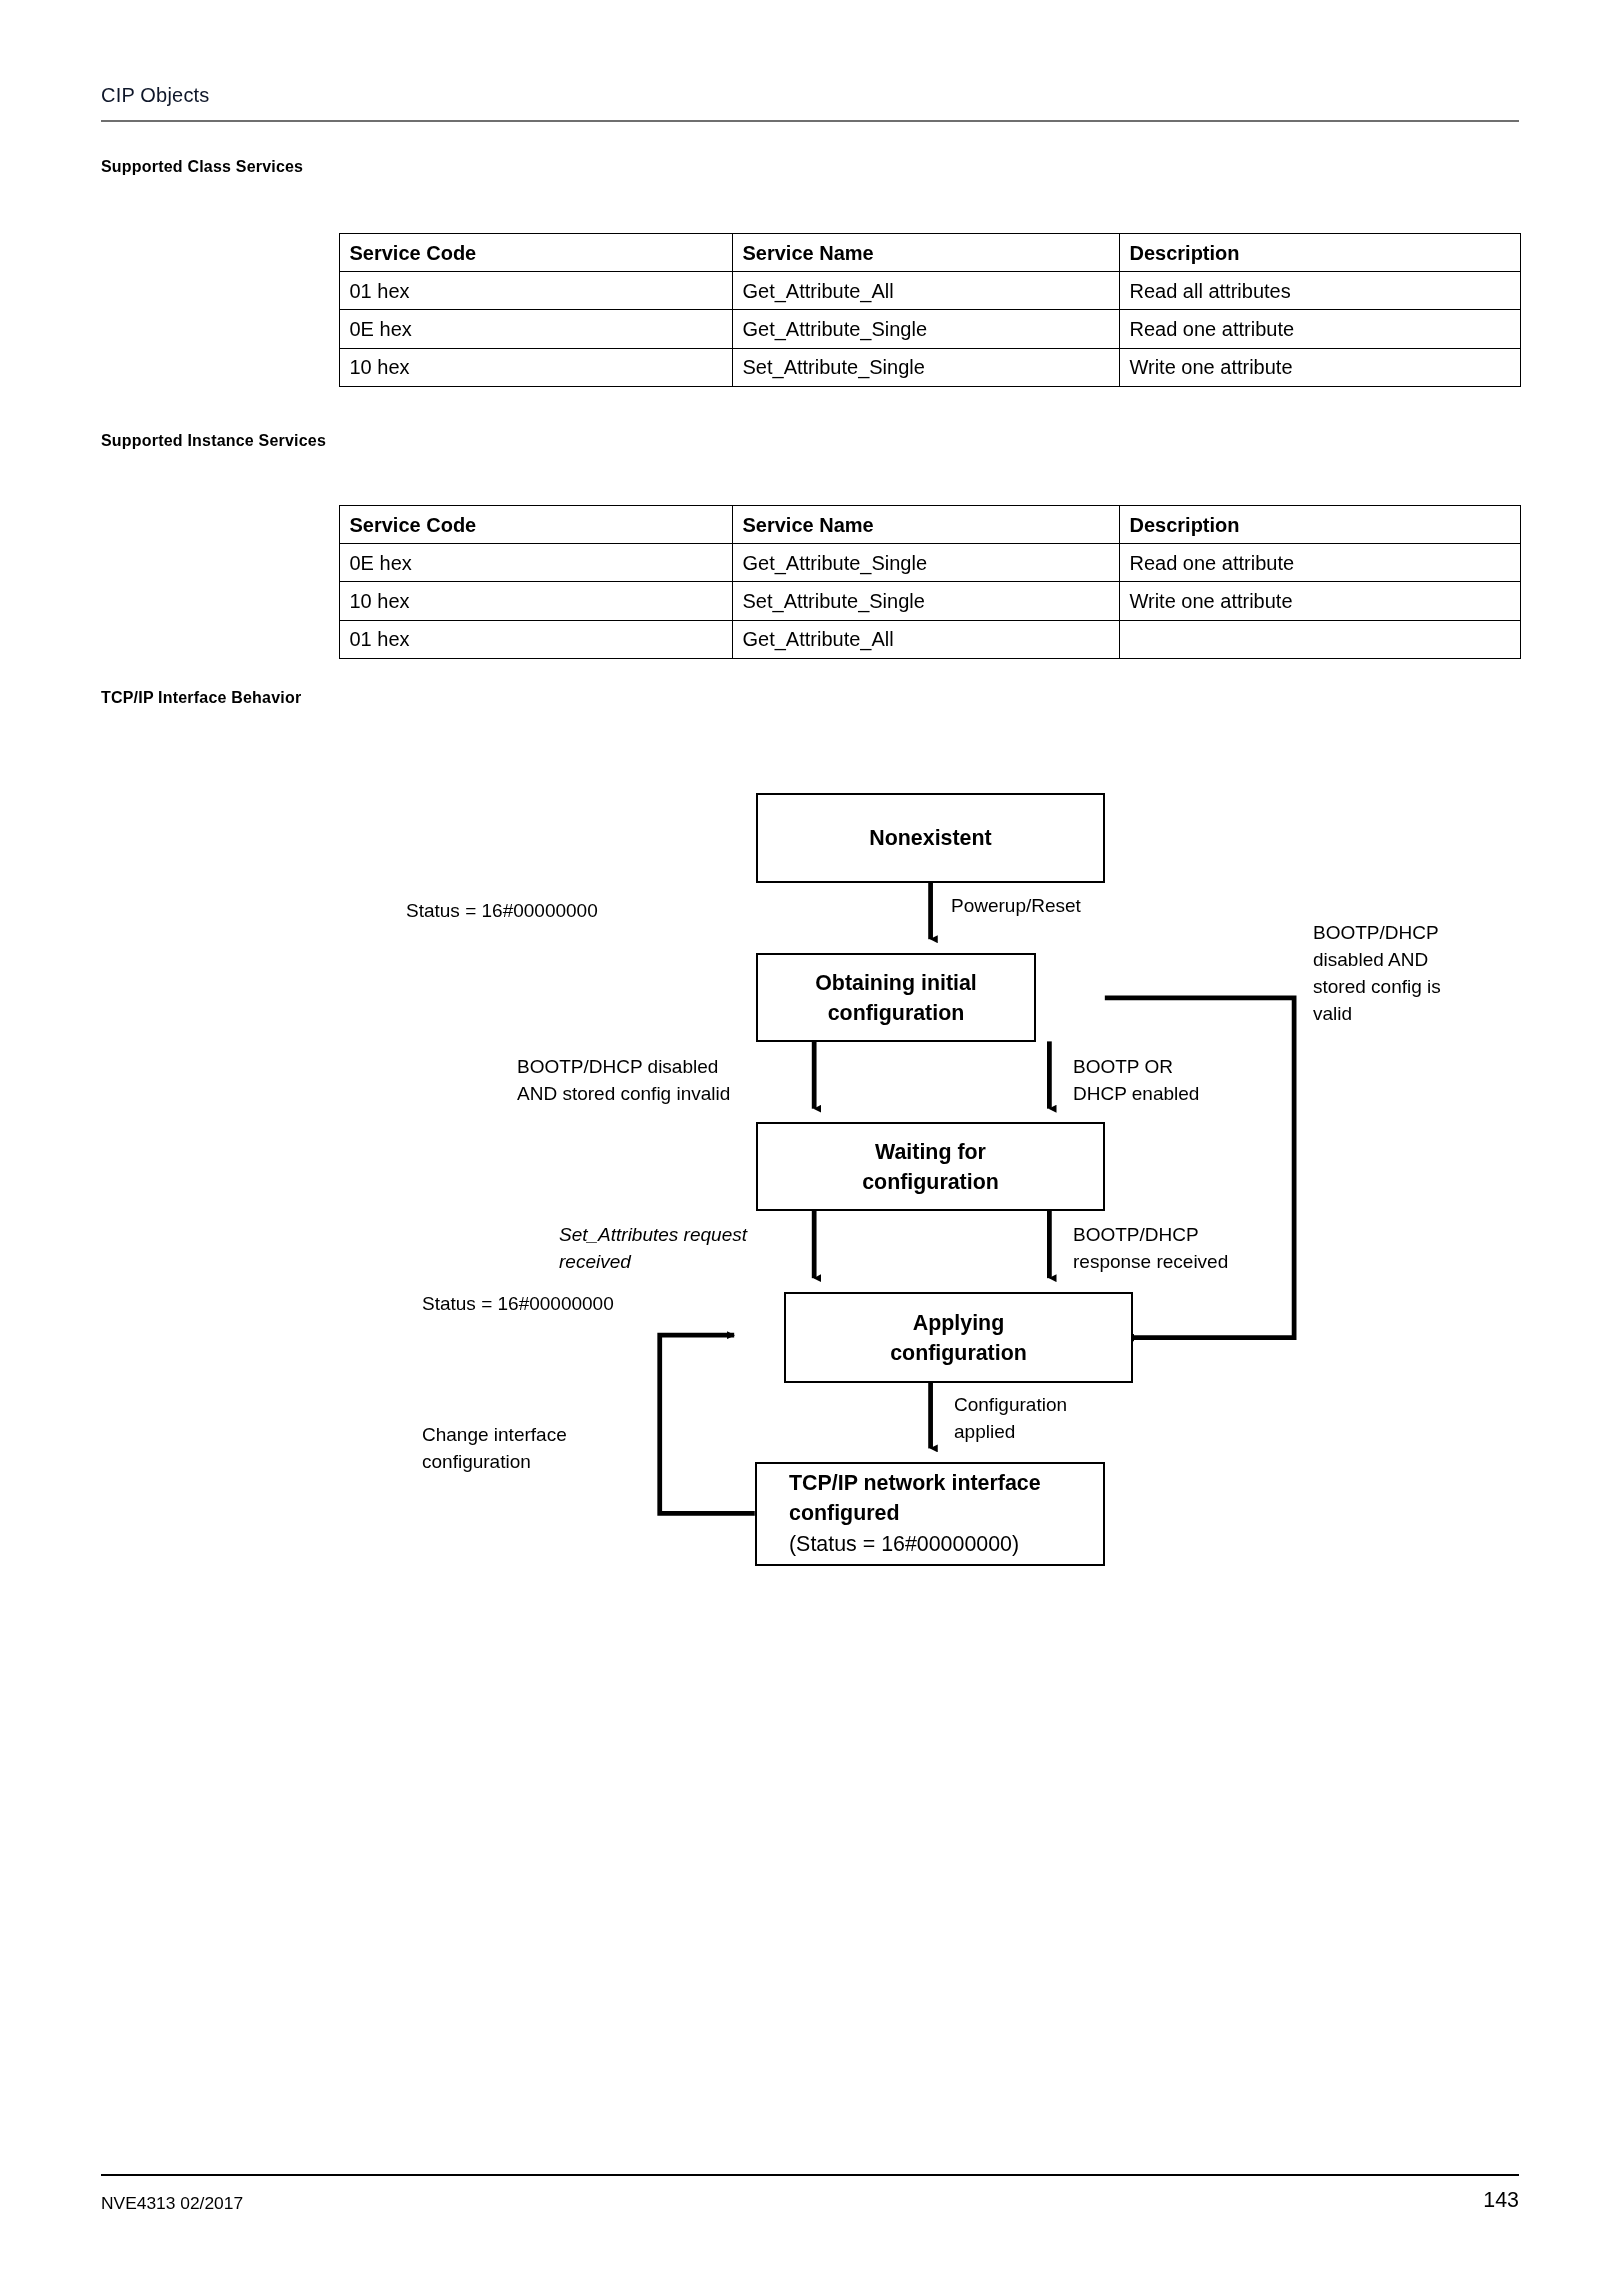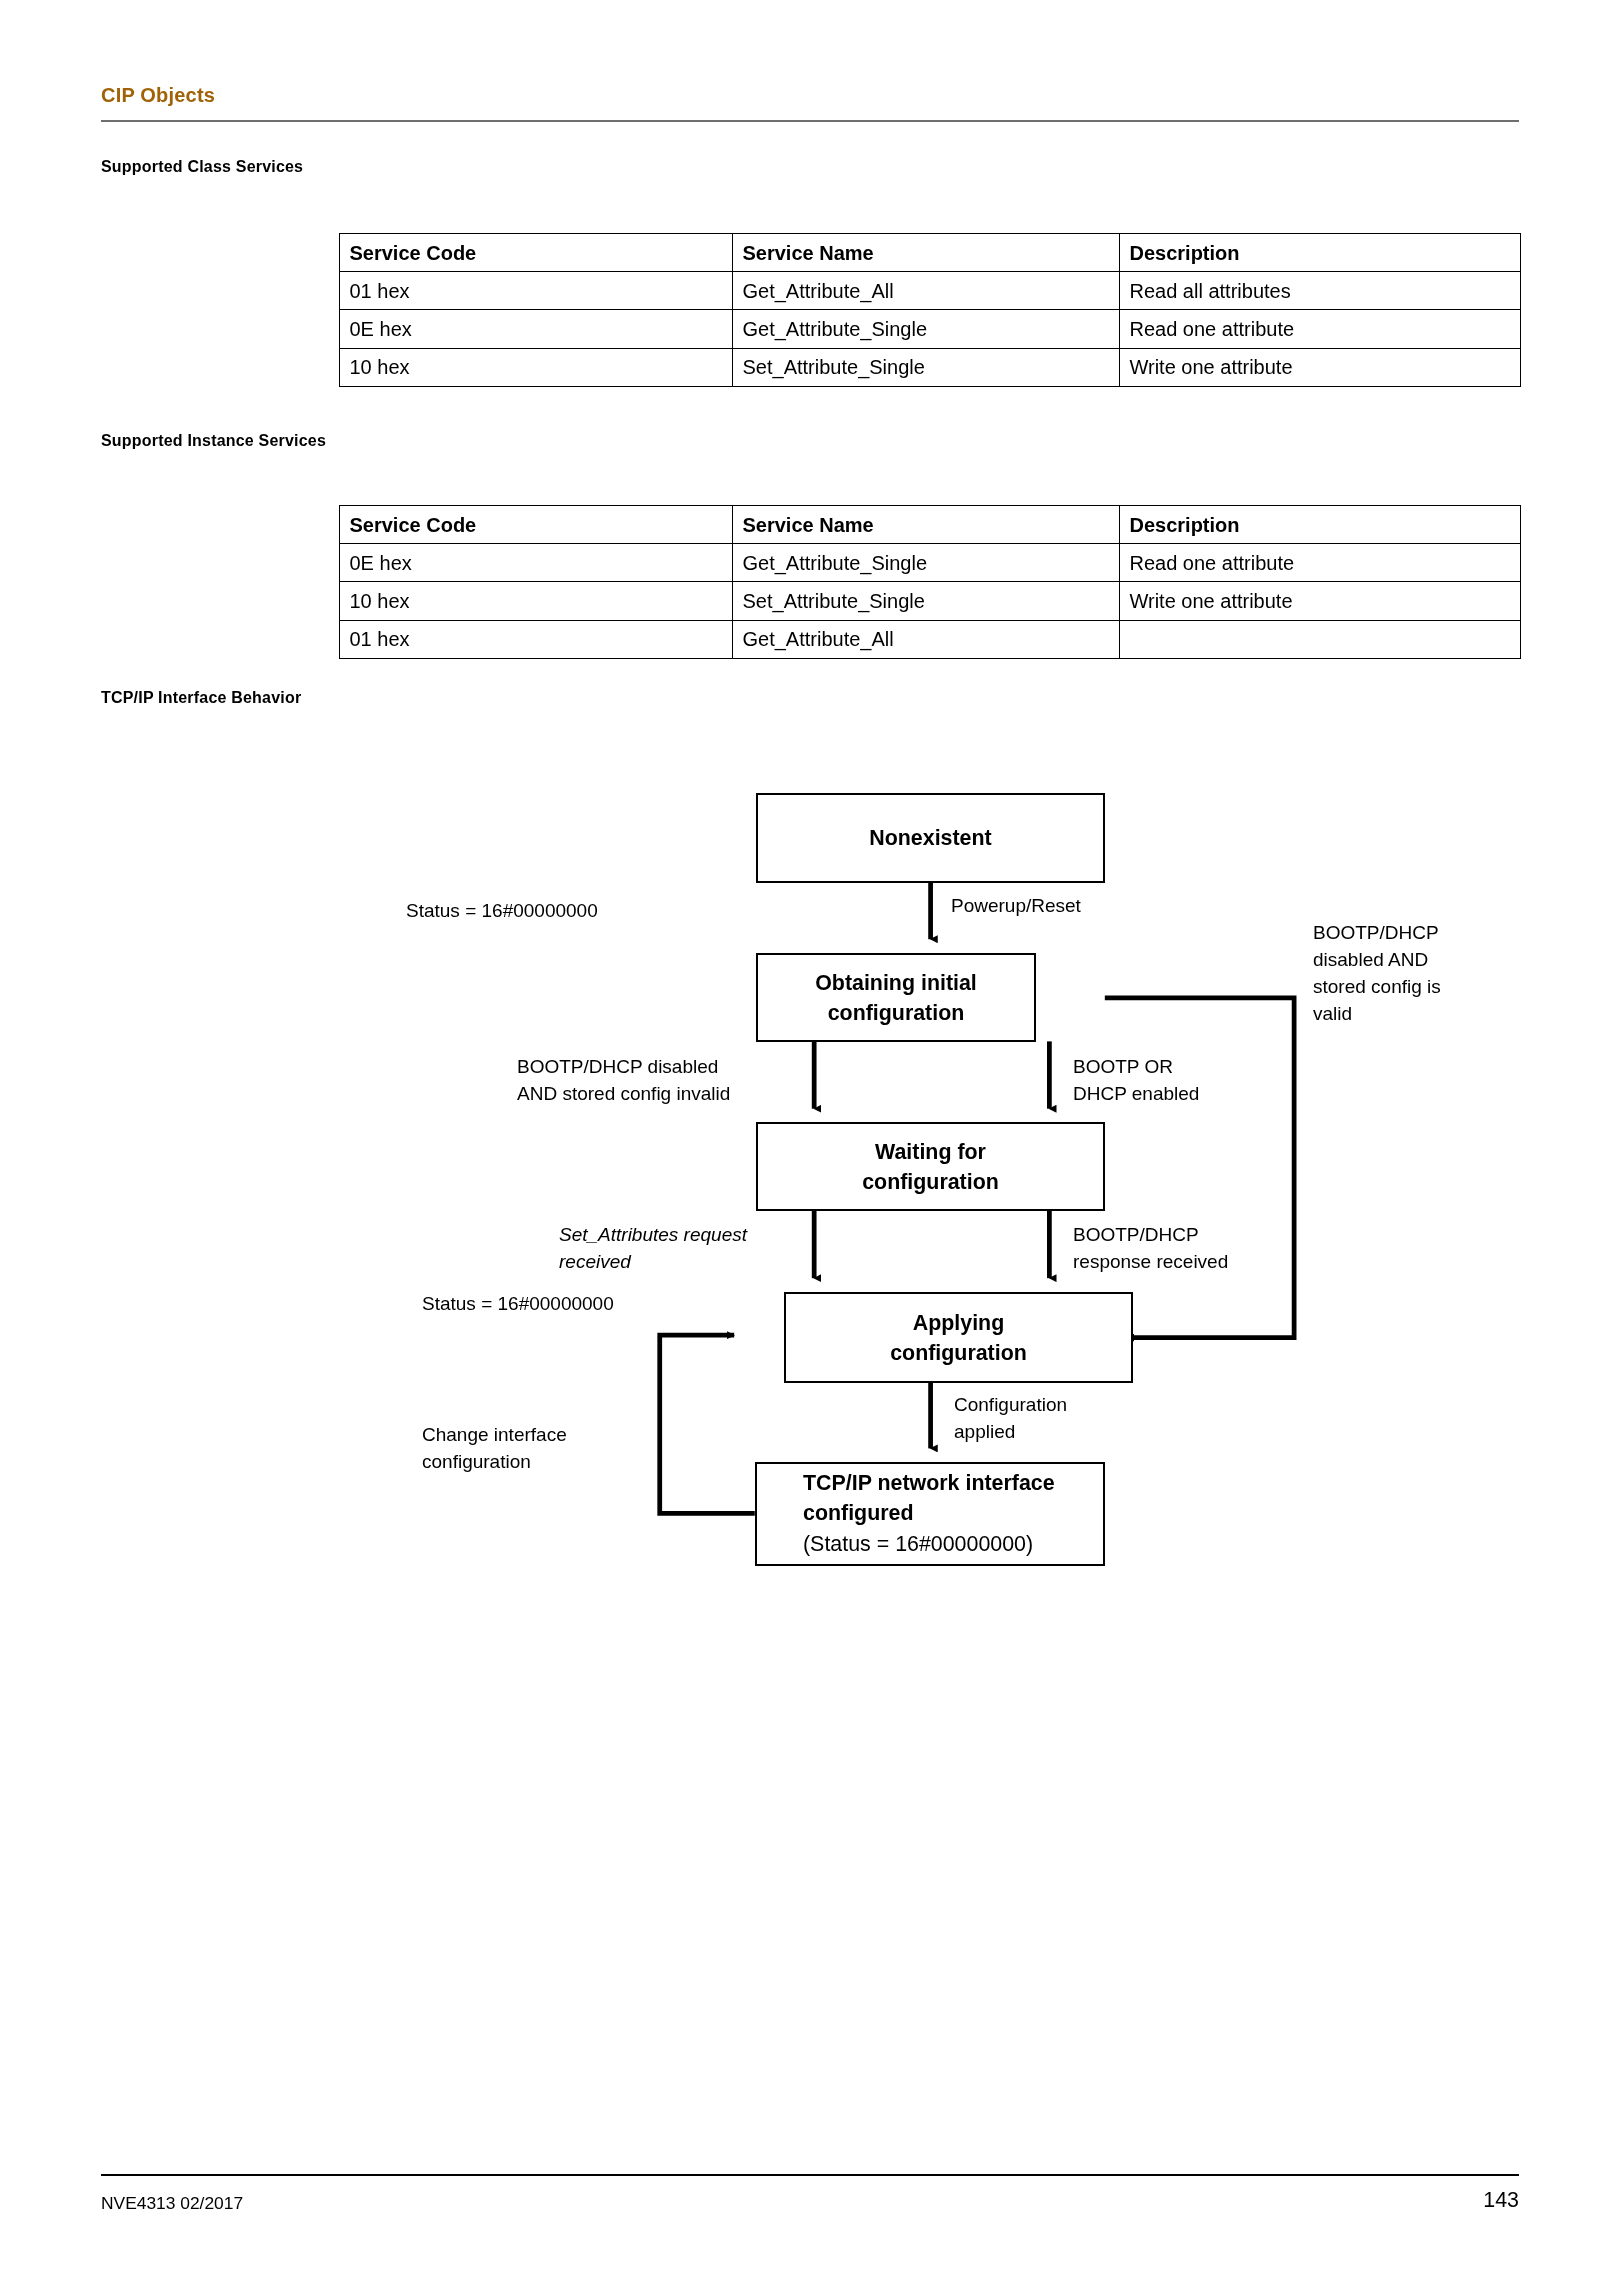--- a/index.html
+++ b/index.html
@@ -19,22 +19,21 @@
     overflow: hidden;
   }
 
   
   .running-head {
     position: absolute;
     left: 101px;
     top: 84px;
     font-size: 20px;
     letter-spacing: 0.2px;
-    color: #a16207;
-    font-weight: bold;
+    color: #0f172a;
   }
   .header-rule {
     position: absolute;
     left: 101px;
     top: 120px;
     width: 1418px;
     height: 2.4px;
     background: #6f6f6f;
   }
 
@@ -97,21 +96,20 @@
   .node .inner {
     position: absolute;
     left: 0; right: 0;
     top: 50%;
     transform: translateY(-50%);
     text-align: center;
   }
   .node.left-align .inner {
     text-align: left;
     padding-left: 32px;
-    margin-left: 14px;
   }
   .node .sub {
     font-weight: normal;
   }
 
   #node-nonexistent { left: 756px;  top: 793px; width: 349px; height: 90px; }
   #node-obtaining   { left: 756px;  top: 953px; width: 280px; height: 89px; }
   #node-waiting     { left: 756px;  top: 1122px; width: 349px; height: 89px; }
   #node-applying    { left: 756px;  top: 1292px; width: 349px; height: 91px; margin-left: 28px; }
   #node-configured  { left: 755px;  top: 1462px; width: 350px; height: 104px; }

